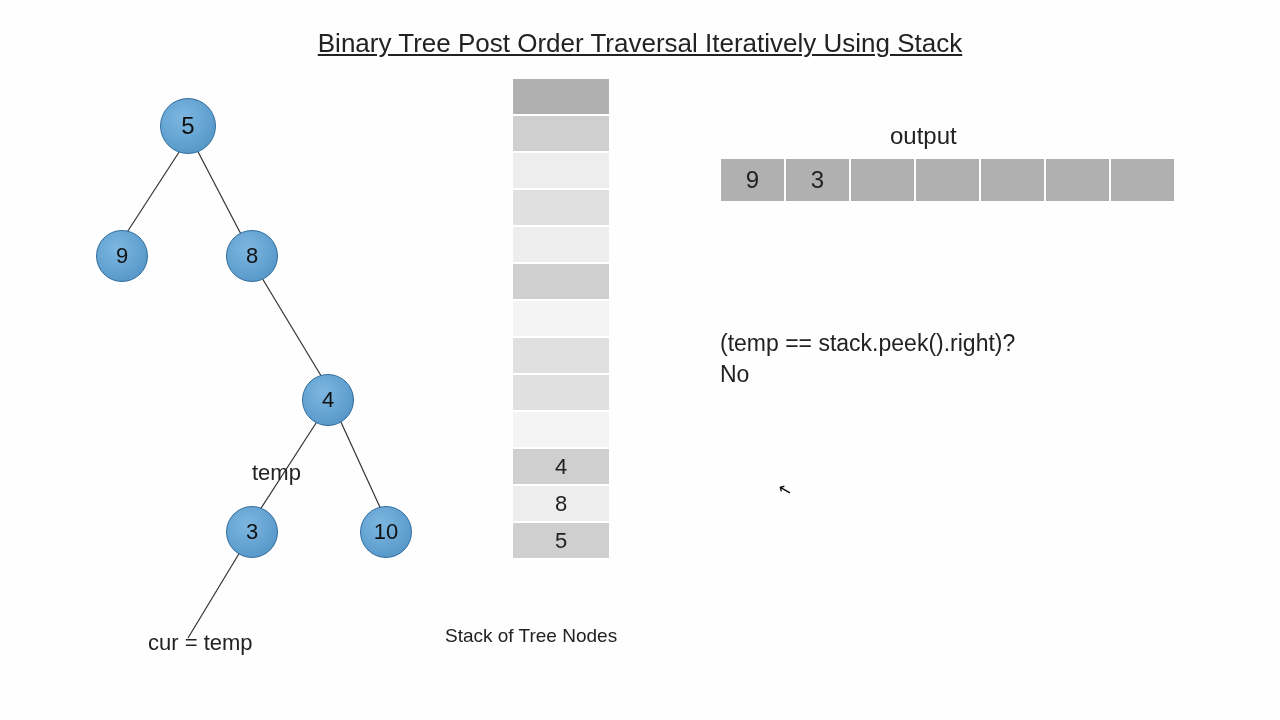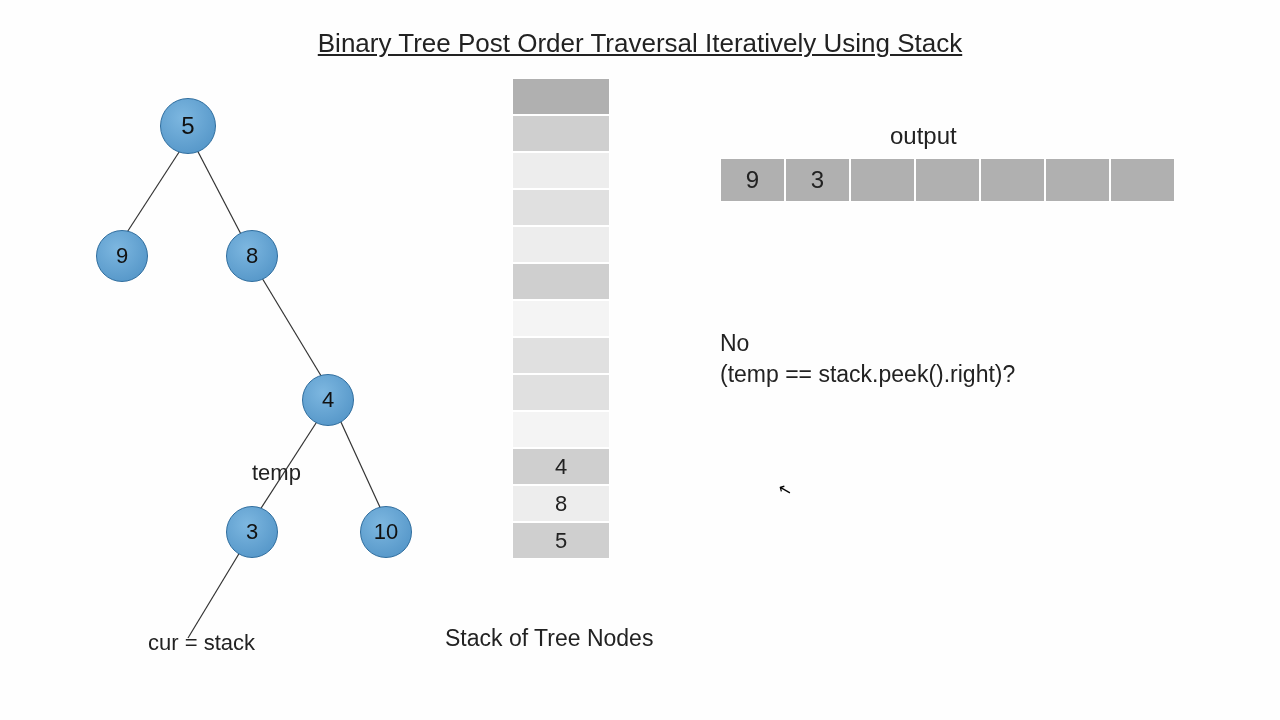--- a/index.html
+++ b/index.html
@@ -73,21 +73,21 @@
   }
   .shade-a { background: #b0b0b0; }
   .shade-b { background: #cfcfcf; }
   .shade-c { background: #ededed; }
   .shade-d { background: #e0e0e0; }
   .shade-e { background: #f4f4f4; }
   .stack-caption {
     position: absolute;
     left: 445px;
     top: 625px;
-    font-size: 23px;
+    font-size: 19px;
     color: #222;
   }
 
   
   .output-label {
     position: absolute;
     left: 890px;
     top: 122px;
     font-size: 24px;
     color: #222;
@@ -146,21 +146,21 @@
   </svg>
 
   <div class="node big" style="left:120px; top:8px;">5</div>
   <div class="node" style="left:56px;  top:140px;">9</div>
   <div class="node" style="left:186px; top:140px;">8</div>
   <div class="node" style="left:262px; top:284px;">4</div>
   <div class="node" style="left:186px; top:416px;">3</div>
   <div class="node" style="left:320px; top:416px;">10</div>
 
   <div class="tree-label" style="left:180px; top:370px;margin-left:32px;">temp</div>
-  <div class="tree-label" style="left:108px; top:540px;">cur = stack</div>
+  <div class="tree-label" style="left:108px; top:540px;">cur = temp</div>
 </div>
 
 <div class="stack-col" id="stack-col">
     <div class="stack-cell shade-a"></div>
     <div class="stack-cell shade-b"></div>
     <div class="stack-cell shade-c"></div>
     <div class="stack-cell shade-d"></div>
     <div class="stack-cell shade-c"></div>
     <div class="stack-cell shade-b"></div>
     <div class="stack-cell shade-e"></div>
@@ -178,17 +178,17 @@
     <div class="out-cell">9</div>
     <div class="out-cell">3</div>
     <div class="out-cell"></div>
     <div class="out-cell"></div>
     <div class="out-cell"></div>
     <div class="out-cell"></div>
     <div class="out-cell"></div>
   </div>
 
 <div class="cond">
+  <div>(temp == stack.peek().right)?</div>
   <div>No</div>
-  <div>(temp == stack.peek().right)?</div>
 </div>
 
 <div class="cursor">↖</div>
 
 </body></html>

